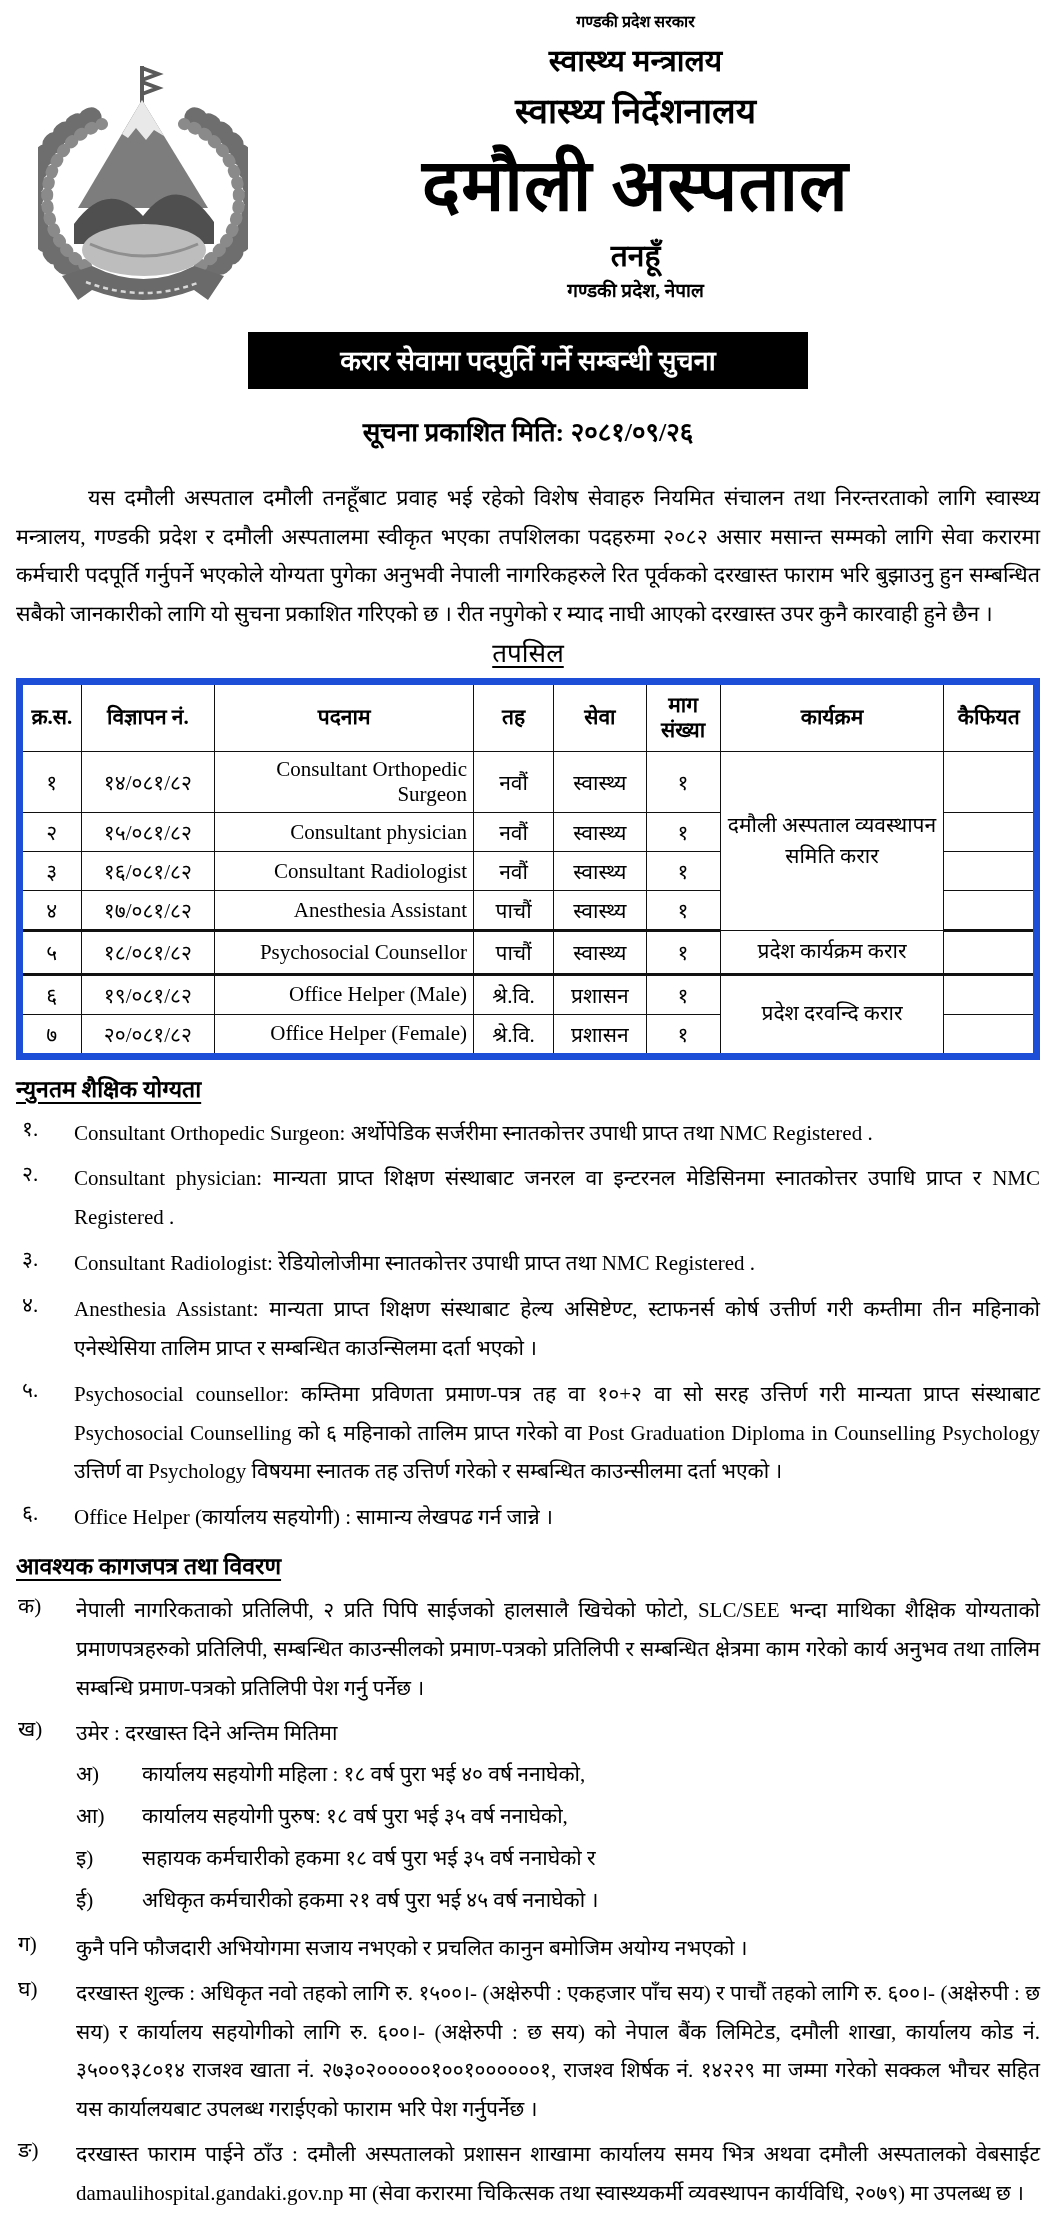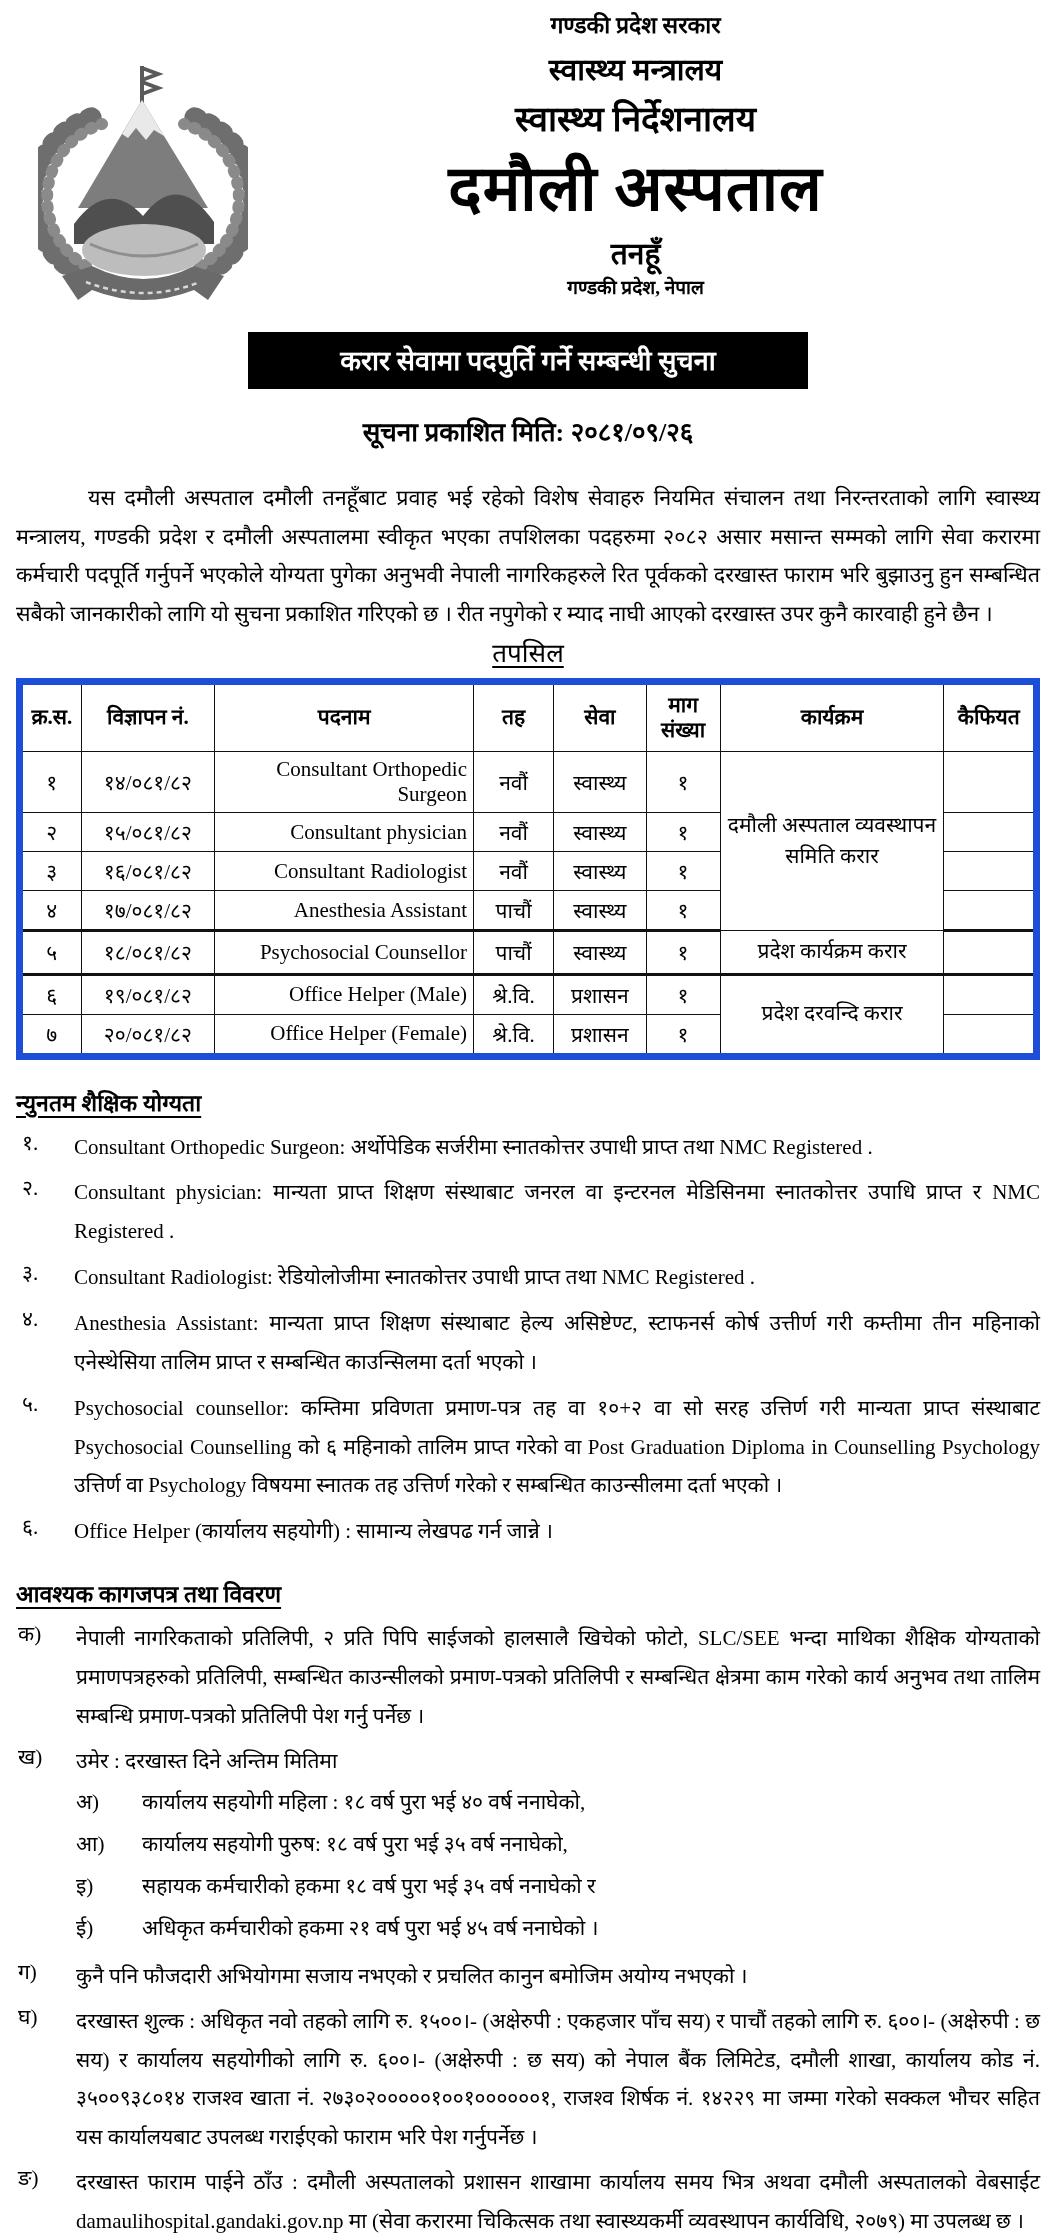--- a/index.html
+++ b/index.html
@@ -7,24 +7,24 @@
   .page {
     position:relative; width:1056px; height:2240px; margin:0 auto;
     background:#ffffff; color:#000;
     font-family:"Liberation Serif","DejaVu Serif",serif;
     font-size:21px; overflow:hidden; padding:10px 16px 0 16px;
   }
   
   .letterhead { position:relative; min-height:300px; }
   .emblem { position:absolute; left:22px; top:28px; width:210px; height:300px; }
   .head-lines { margin-left:215px; text-align:center; font-weight:bold; line-height:1.25; }
-  .h-govt   { font-size:23px; padding-top:2px; }
+  .h-govt   { font-size:16px; padding-top:2px; }
   .h-min    { font-size:30px; margin-top:10px; }
   .h-dir    { font-size:35px; margin-top:10px; }
-  .h-hosp   { font-size:63px; margin-top:8px; letter-spacing:1px; }
+  .h-hosp   { font-size:72px; margin-top:8px; letter-spacing:1px; }
   .h-dist   { font-size:30px; margin-top:6px; }
   .h-prov   { font-size:19px; margin-top:4px; }
   
   .banner {
     width:560px; margin:22px auto 0 auto; background:#000; color:#fff;
     text-align:center; font-weight:bold; font-size:27px; padding:9px 10px 11px 10px;
   }
   .pubdate { text-align:center; font-weight:bold; font-size:26px; margin-top:24px; }
   
   .intro {
@@ -42,21 +42,21 @@
     border:1.5px solid #111; padding:5px 6px; text-align:center; vertical-align:middle;
   }
   table.vac th { font-weight:bold; line-height:1.2; padding:8px 4px; }
   table.vac td.c-pos { text-align:right; font-size:21px; }
   table.vac tr.group-end td { border-bottom:3px solid #111; }
   table.vac td.c-prog { line-height:1.5; }
   .w-sn{width:60px}.w-ad{width:130px}.w-pos{width:252px}.w-lv{width:78px}
   .w-sv{width:90px}.w-ct{width:72px}.w-pg{width:218px}.w-rm{width:90px}
   
   .sec-head {
-    font-weight:bold; font-size:23px; margin:26px 0 10px 0;
+    font-weight:bold; font-size:23px; margin:12px 0 10px 0;
     text-decoration:underline; text-underline-offset:5px;
   }
   .qlist .qitem { display:grid; grid-template-columns:58px 1fr; margin:7px 0; }
   .qlist .qnum  { padding-left:6px; }
   .qlist .qtext { text-align:justify; line-height:1.85; }
   .dlist .ditem { display:grid; grid-template-columns:60px 1fr; margin:6px 0; }
   .dlist .dlabel{ padding-left:2px; }
   .dlist .dtext { text-align:justify; line-height:1.85; }
   .dsub { display:grid; grid-template-columns:66px 1fr; margin:3px 0; }
 </style>

